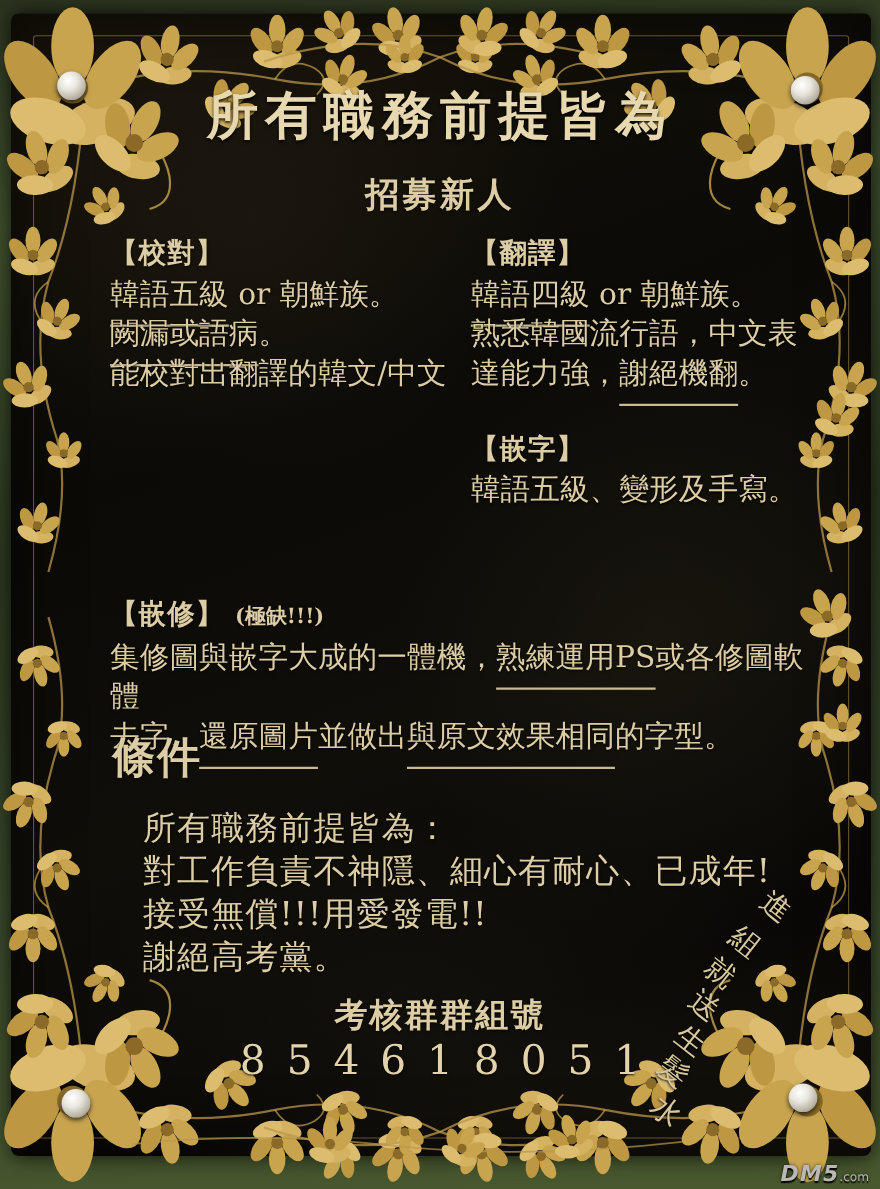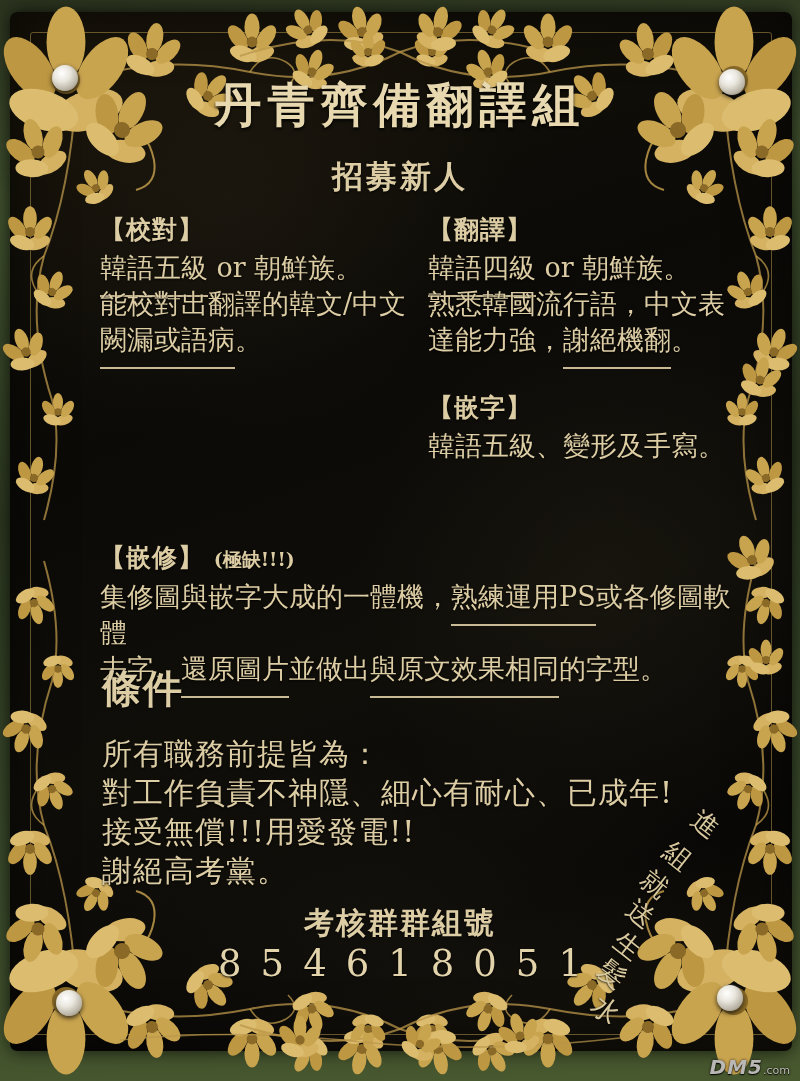--- a/index.html
+++ b/index.html
@@ -44,21 +44,21 @@
   .sec .hd { font-size:25px; font-weight:bold; letter-spacing:1px; margin-bottom:2px; }
   .sec .urgent { font-size:19px; font-weight:bold; letter-spacing:0; }
   .u { border-bottom:2px solid rgba(221,205,164,.9); padding-bottom:12px; }
   .sec-proofread { left:100px; top:212px; width:322px; }
   .sec-translate { left:428px; top:212px; width:322px; }
   .sec-retouch   { left:100px; top:390px; width:322px; }
   .sec-typeset   { left:428px; top:390px; width:322px; }
   .sec-combo     { left:100px; top:540px; width:648px; }
   .cond { position:absolute; left:102px; top:662px; width:620px; }
   .cond .hd { font-size:39px; font-weight:bold; letter-spacing:2px; margin-bottom:18px; }
-  .cond .ln { font-size:30px; line-height:39px; letter-spacing:1px; }
+  .cond .ln { font-size:30px; line-height:39px; letter-spacing:1px;margin-left:28px; }
   .group-label {
     position:absolute; left:0; right:0; top:903px; text-align:center;
     font-size:30px; font-weight:bold; letter-spacing:2px;
   }
   .group-number {
     position:absolute; left:0; right:0; top:942px; text-align:center;
     font-size:37px; letter-spacing:19px; text-indent:19px; color:#e2d3aa;
     text-shadow:0 1px 2px rgba(0,0,0,.9);
   }
   .side-note { position:absolute; left:0; top:0; width:800px; height:1081px; pointer-events:none; }
@@ -127,28 +127,28 @@
     <use href="#f5" transform="translate(760,380) scale(1.7) rotate(12)"></use>
     <use href="#f5" transform="translate(752,560) scale(1.9) rotate(-22)"></use>
     <use href="#f5" transform="translate(766,660) scale(1.5)"></use>
   </svg>
 
   <div class="pearl" style="left:52px; top:65px;"></div>
   <div class="pearl" style="left:719px; top:69px;"></div>
   <div class="pearl" style="left:56px; top:990px;"></div>
   <div class="pearl" style="left:717px; top:985px;"></div>
 
-  <div class="title">丹青齊備翻譯組</div>
+  <div class="title">所有職務前提皆為</div>
   <div class="subtitle cream">招募新人</div>
 
   <div class="sec sec-proofread cream">
     <div class="hd">【校對】</div>
     <div><span class="u">韓語五級</span><span> or 朝鮮族。</span></div>
+    <div><span class="u">闕漏或語病</span><span>。</span></div>
     <div>能校對出翻譯的韓文/中文</div>
-    <div><span class="u">闕漏或語病</span><span>。</span></div>
   </div>
 
   <div class="sec sec-translate cream">
     <div class="hd">【翻譯】</div>
     <div><span class="u">韓語四級</span><span> or 朝鮮族。</span></div>
     <div>熟悉韓國流行語，中文表</div>
     <div><span>達能力強，</span><span class="u">謝絕機翻</span><span>。</span></div>
   </div>
 
 

